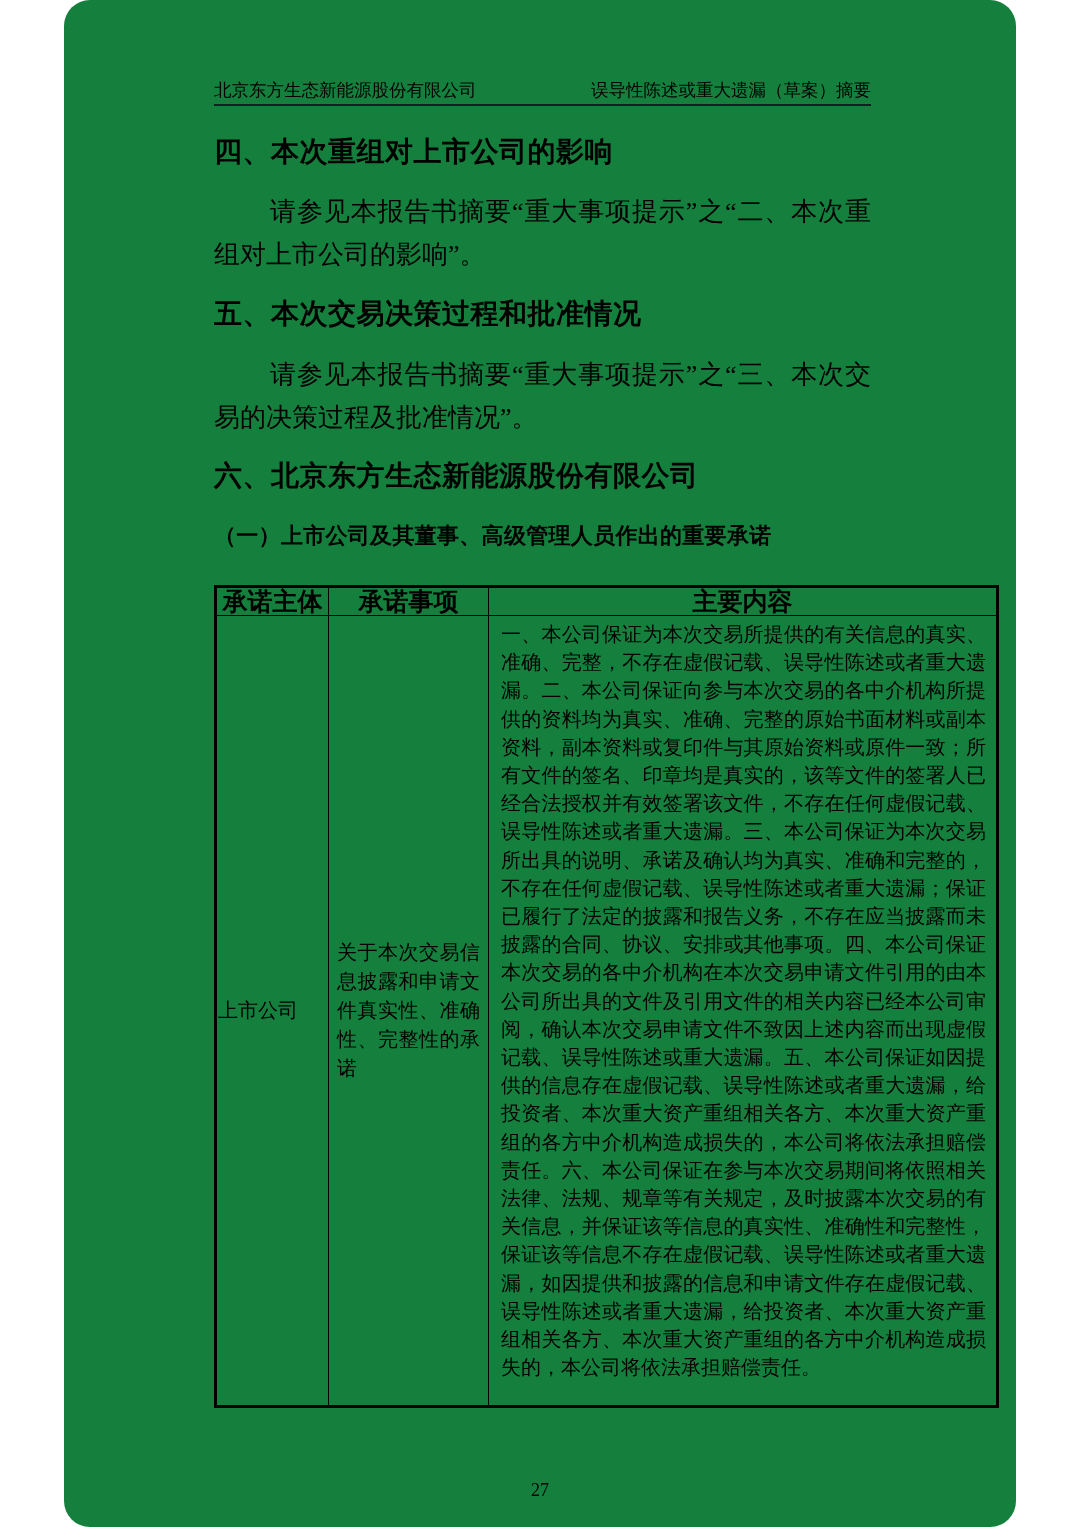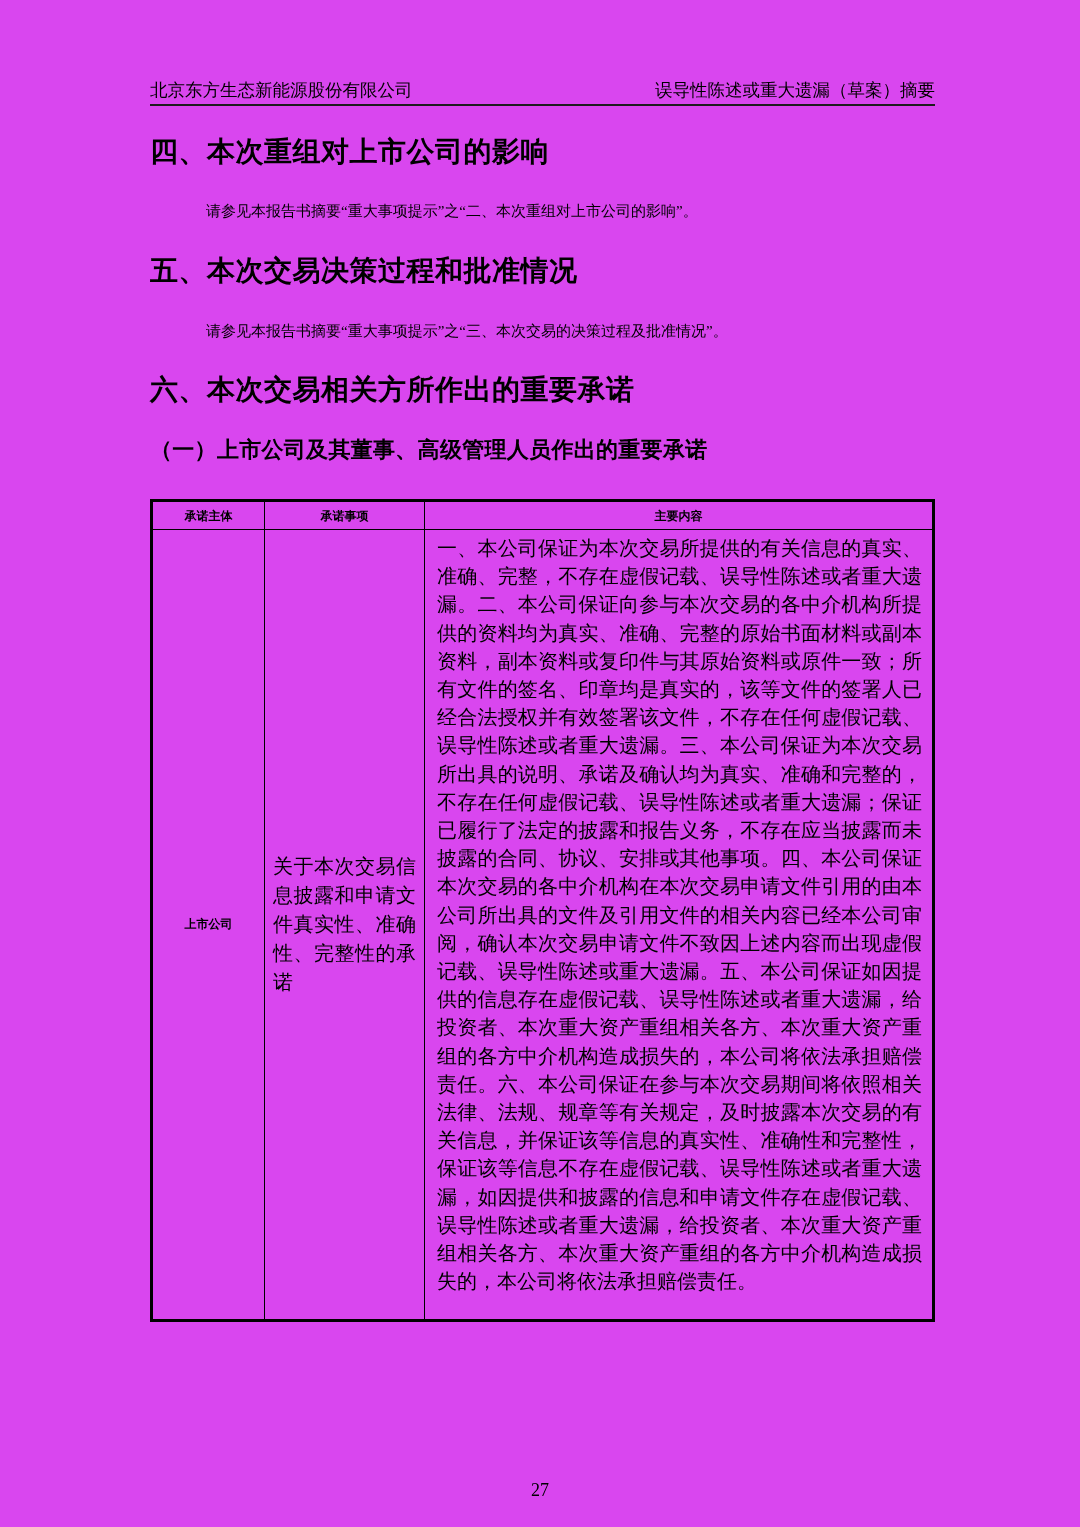--- a/index.html
+++ b/index.html
@@ -1,25 +1,26 @@
 <!DOCTYPE html>
 <html><head>
 <meta charset="utf-8">
 <style>
   * { box-sizing: border-box; }
   html, body { margin: 0; padding: 0; background: #ffffff; }
   .page {
     position: relative;
-    width: 1080px;
+    width: 952px;
     height: 1527px;
     margin: 0 auto;
-    background: #d946ef;
+    background: #15803d;
     color: #000000;
     font-family: "Liberation Serif", serif;
     overflow: hidden;
+    border-radius: 26px;
   }
   
   .page-header {
     margin: 0 145px 0 150px;
     padding-top: 80px;
   }
   .page-header-inner {
     display: flex;
     justify-content: space-between;
     align-items: flex-end;
@@ -45,53 +46,52 @@
     margin: 31px 145px 12px 150px;
     font-family: "Liberation Sans", sans-serif;
     font-weight: bold;
     font-size: 22px;
     line-height: 28px;
     letter-spacing: 0.3px;
   }
   
   .body-para {
     margin: 23px 145px 0 150px;
-    font-size: 15px;
+    font-size: 26px;
     line-height: 43px;
     text-align: justify;
     text-indent: 56px;
   }
   .p-s5 { margin-top: 24px; }
   
   .commit-table {
     margin: 35px 145px 0 150px;
     width: 785px;
     border-collapse: collapse;
     table-layout: fixed;
     border: 3px solid #000000;
   }
   .commit-table th, .commit-table td {
     border: 1px solid #000000;
   }
   .commit-table thead th {
     font-family: "Liberation Serif", serif;
     font-weight: bold;
-    font-size: 12px;
+    font-size: 25px;
     line-height: 22px;
     height: 29px;
     text-align: center;
     padding: 2px 2px;
   }
   .col-subject { width: 113px; }
   .col-item { width: 160px; }
   td.cell-subject {
-    text-align: center;
     vertical-align: middle;
-    font-weight: bold;
-    font-size: 12px;
+    font-weight: normal;
+    font-size: 20px;
   }
   td.cell-item {
     vertical-align: middle;
     font-size: 20px;
     line-height: 29px;
     padding: 8px 8px;
     text-align: justify;
   }
   td.cell-content {
     vertical-align: top;
@@ -121,21 +121,21 @@
       <span>误导性陈述或重大遗漏（草案）摘要</span>
     </div>
   </div>
 
   <div class="h-main h-s4">四、本次重组对上市公司的影响</div>
   <p class="body-para">请参见本报告书摘要“重大事项提示”之“二、本次重组对上市公司的影响”。</p>
 
   <div class="h-main h-s5">五、本次交易决策过程和批准情况</div>
   <p class="body-para p-s5">请参见本报告书摘要“重大事项提示”之“三、本次交易的决策过程及批准情况”。</p>
 
-  <div class="h-main h-s6">六、本次交易相关方所作出的重要承诺</div>
+  <div class="h-main h-s6">六、北京东方生态新能源股份有限公司</div>
   <div class="h-sub">（一）上市公司及其董事、高级管理人员作出的重要承诺</div>
 
   <table class="commit-table">
     <colgroup>
       <col class="col-subject">
       <col class="col-item">
       <col>
     </colgroup>
     <thead>
       <tr>

